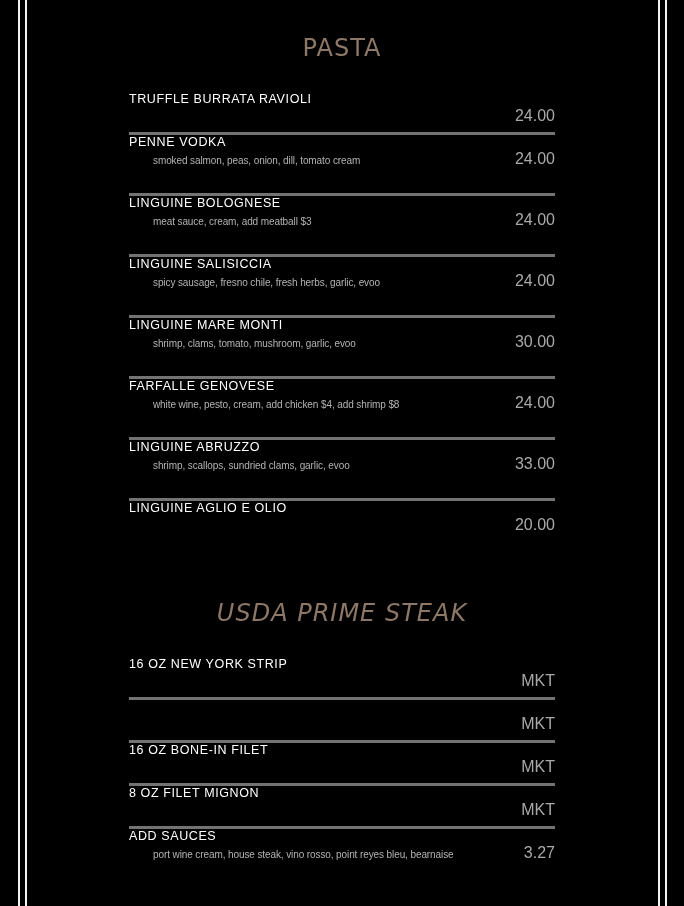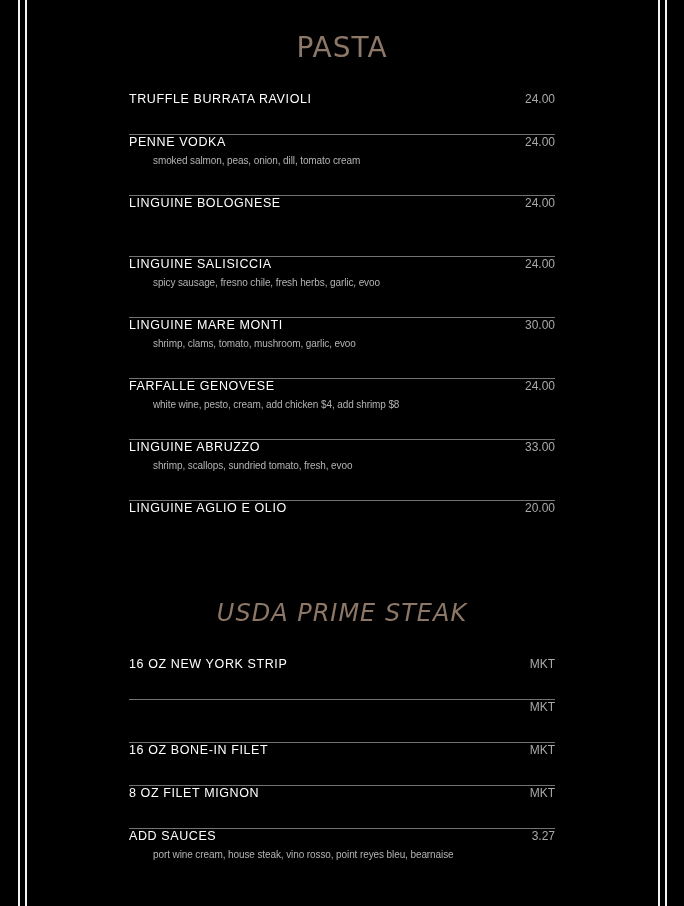--- a/index.html
+++ b/index.html
@@ -37,21 +37,21 @@
     color: #8d7767;
     font-family: "DejaVu Sans", "Liberation Sans", sans-serif;
     font-weight: normal;
     letter-spacing: 1px;
     margin: 0;
   }
   .pasta-title {
     position: absolute;
     left: 0; right: 0;
     top: 33px;
-    font-size: 28px;
+    font-size: 24px;
     line-height: 30px;
   }
   .steak-title {
     position: absolute;
     left: 0; right: 0;
     top: 598px;
     font-size: 24px;
     line-height: 30px;
     font-style: italic;
   }
@@ -61,44 +61,44 @@
     right: 0;
     margin: 0;
     padding: 0;
     list-style: none;
   }
   .pasta-list { top: 92px; }
   .steak-list { top: 657px; }
 
   .item {
     position: relative;
-    border-bottom: 1px solid #737373;
+    border-bottom: 3px solid #737373;
     box-sizing: border-box;
   }
   .item:last-child { border-bottom: none; }
   .item.no-desc { height: 43px; }
   .item.with-desc { height: 61px; }
 
   .item-name {
     position: absolute;
     left: 0;
     top: 0;
     color: #ffffff;
     font-size: 12.5px;
     letter-spacing: 0.6px;
     line-height: 15px;
     text-transform: uppercase;
     font-weight: normal;
   }
   .item-price {
     position: absolute;
     right: 0;
-    top: 0;
+    top: 16px;
     color: #a9a9a9;
-    font-size: 12px;
+    font-size: 16px;
     line-height: 15px;
   }
   .item-desc {
     position: absolute;
     left: 0;
     top: 18px;
     color: #b3b3b3;
     font-size: 10px;
     line-height: 15px;
     letter-spacing: -0.1px;
@@ -123,40 +123,41 @@
       <span class="item-price">24.00</span>
     </li>
     <li class="item with-desc">
       <span class="item-name">PENNE VODKA</span>
       <span class="item-price">24.00</span>
       <span class="item-desc">smoked salmon, peas, onion, dill, tomato cream</span>
     </li>
     <li class="item with-desc">
       <span class="item-name">LINGUINE BOLOGNESE</span>
       <span class="item-price">24.00</span>
+      <span class="item-desc">meat sauce, cream, add meatball $3</span>
     </li>
     <li class="item with-desc">
       <span class="item-name">LINGUINE SALISICCIA</span>
       <span class="item-price">24.00</span>
       <span class="item-desc">spicy sausage, fresno chile, fresh herbs, garlic, evoo</span>
     </li>
     <li class="item with-desc">
       <span class="item-name">LINGUINE MARE MONTI</span>
       <span class="item-price">30.00</span>
       <span class="item-desc">shrimp, clams, tomato, mushroom, garlic, evoo</span>
     </li>
     <li class="item with-desc">
       <span class="item-name">FARFALLE GENOVESE</span>
       <span class="item-price">24.00</span>
       <span class="item-desc">white wine, pesto, cream, add chicken $4, add shrimp $8</span>
     </li>
     <li class="item with-desc">
       <span class="item-name">LINGUINE ABRUZZO</span>
       <span class="item-price">33.00</span>
-      <span class="item-desc">shrimp, scallops, sundried tomato, fresh, evoo</span>
+      <span class="item-desc">shrimp, scallops, sundried clams, garlic, evoo</span>
     </li>
     <li class="item with-desc">
       <span class="item-name">LINGUINE AGLIO E OLIO</span>
       <span class="item-price">20.00</span>
     </li>
   </ul>
 
   <h2 class="section-title steak-title">USDA PRIME STEAK</h2>
 
   <ul class="list steak-list">

